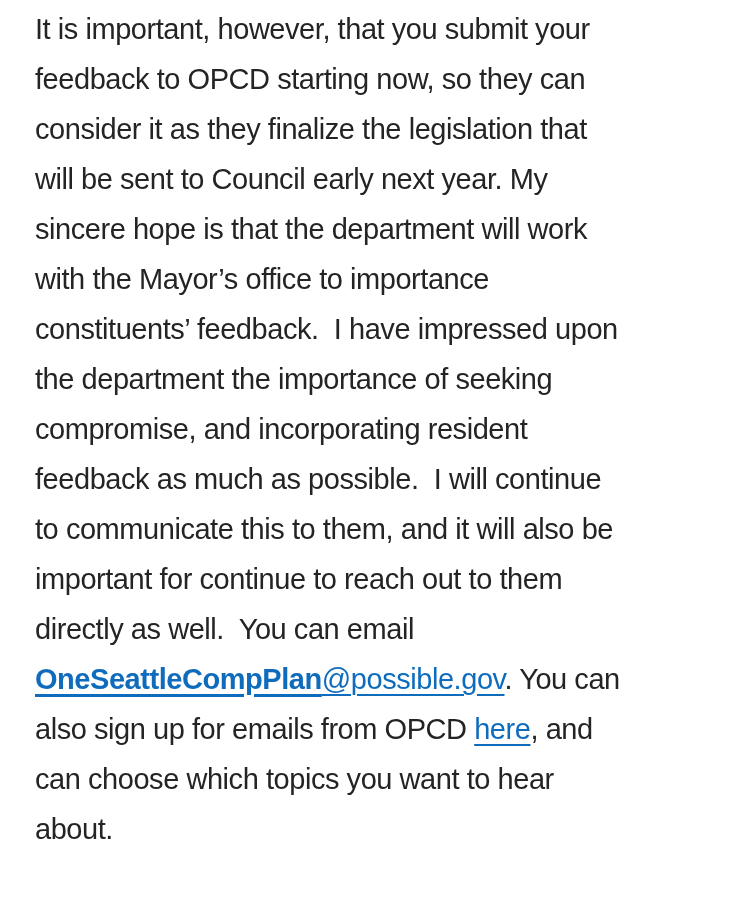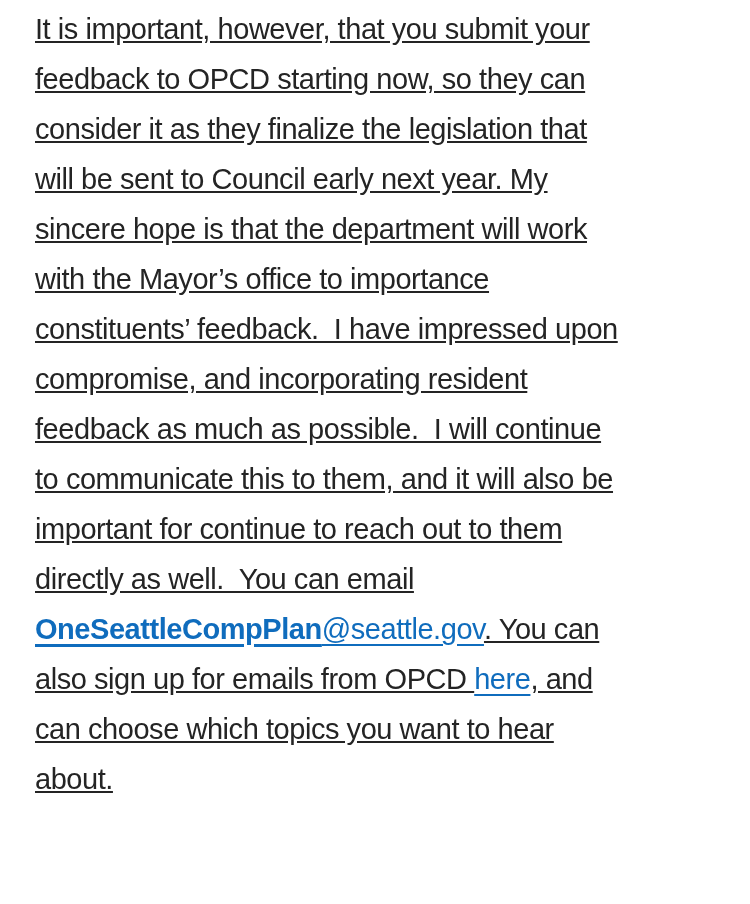--- a/index.html
+++ b/index.html
@@ -15,21 +15,21 @@
     font-size: 29px;
     letter-spacing: -0.45px;
     line-height: 50px;
     color: var(--text, #242424);
     font-stretch: semi-condensed;
   }
   .line {
     white-space: pre;
     height: 50px;
   }
-  .seg { color: var(--text, #242424); text-decoration: underline; }
+  .seg { color: var(--text, #242424); }
   a.link, a.link-bold {
     color: var(--link, #0f6cbd);
     text-decoration: underline;
     text-decoration-thickness: 2px;
     text-underline-offset: 5px;
     cursor: pointer;
     text-align: center;
   }
   a.link-bold {
     font-weight: 700;
@@ -40,22 +40,23 @@
 <body>
 
 <div class="email-body">
     <div class="line"><span class="seg">It is important, however, that you submit your</span></div>
     <div class="line"><span class="seg">feedback to OPCD starting now, so they can</span></div>
     <div class="line"><span class="seg">consider it as they finalize the legislation that</span></div>
     <div class="line"><span class="seg">will be sent to Council early next year. My</span></div>
     <div class="line"><span class="seg">sincere hope is that the department will work</span></div>
     <div class="line"><span class="seg">with the Mayor’s office to importance</span></div>
     <div class="line"><span class="seg">constituents’ feedback.  I have impressed upon</span></div>
+    <div class="line"><span class="seg">the department the importance of seeking</span></div>
     <div class="line"><span class="seg">compromise, and incorporating resident</span></div>
     <div class="line"><span class="seg">feedback as much as possible.  I will continue</span></div>
     <div class="line"><span class="seg">to communicate this to them, and it will also be</span></div>
     <div class="line"><span class="seg">important for continue to reach out to them</span></div>
     <div class="line"><span class="seg">directly as well.  You can email</span></div>
-    <div class="line"><a class="link-bold">OneSeattleCompPlan</a><a class="link">@seattle.gov</a><span class="seg">. You can</span></div>
+    <div class="line"><a class="link-bold">OneSeattleCompPlan</a><a class="link">@possible.gov</a><span class="seg">. You can</span></div>
     <div class="line"><span class="seg">also sign up for emails from OPCD </span><a class="link">here</a><span class="seg">, and</span></div>
     <div class="line"><span class="seg">can choose which topics you want to hear</span></div>
     <div class="line"><span class="seg">about.</span></div>
   </div>
 
 </body></html>

